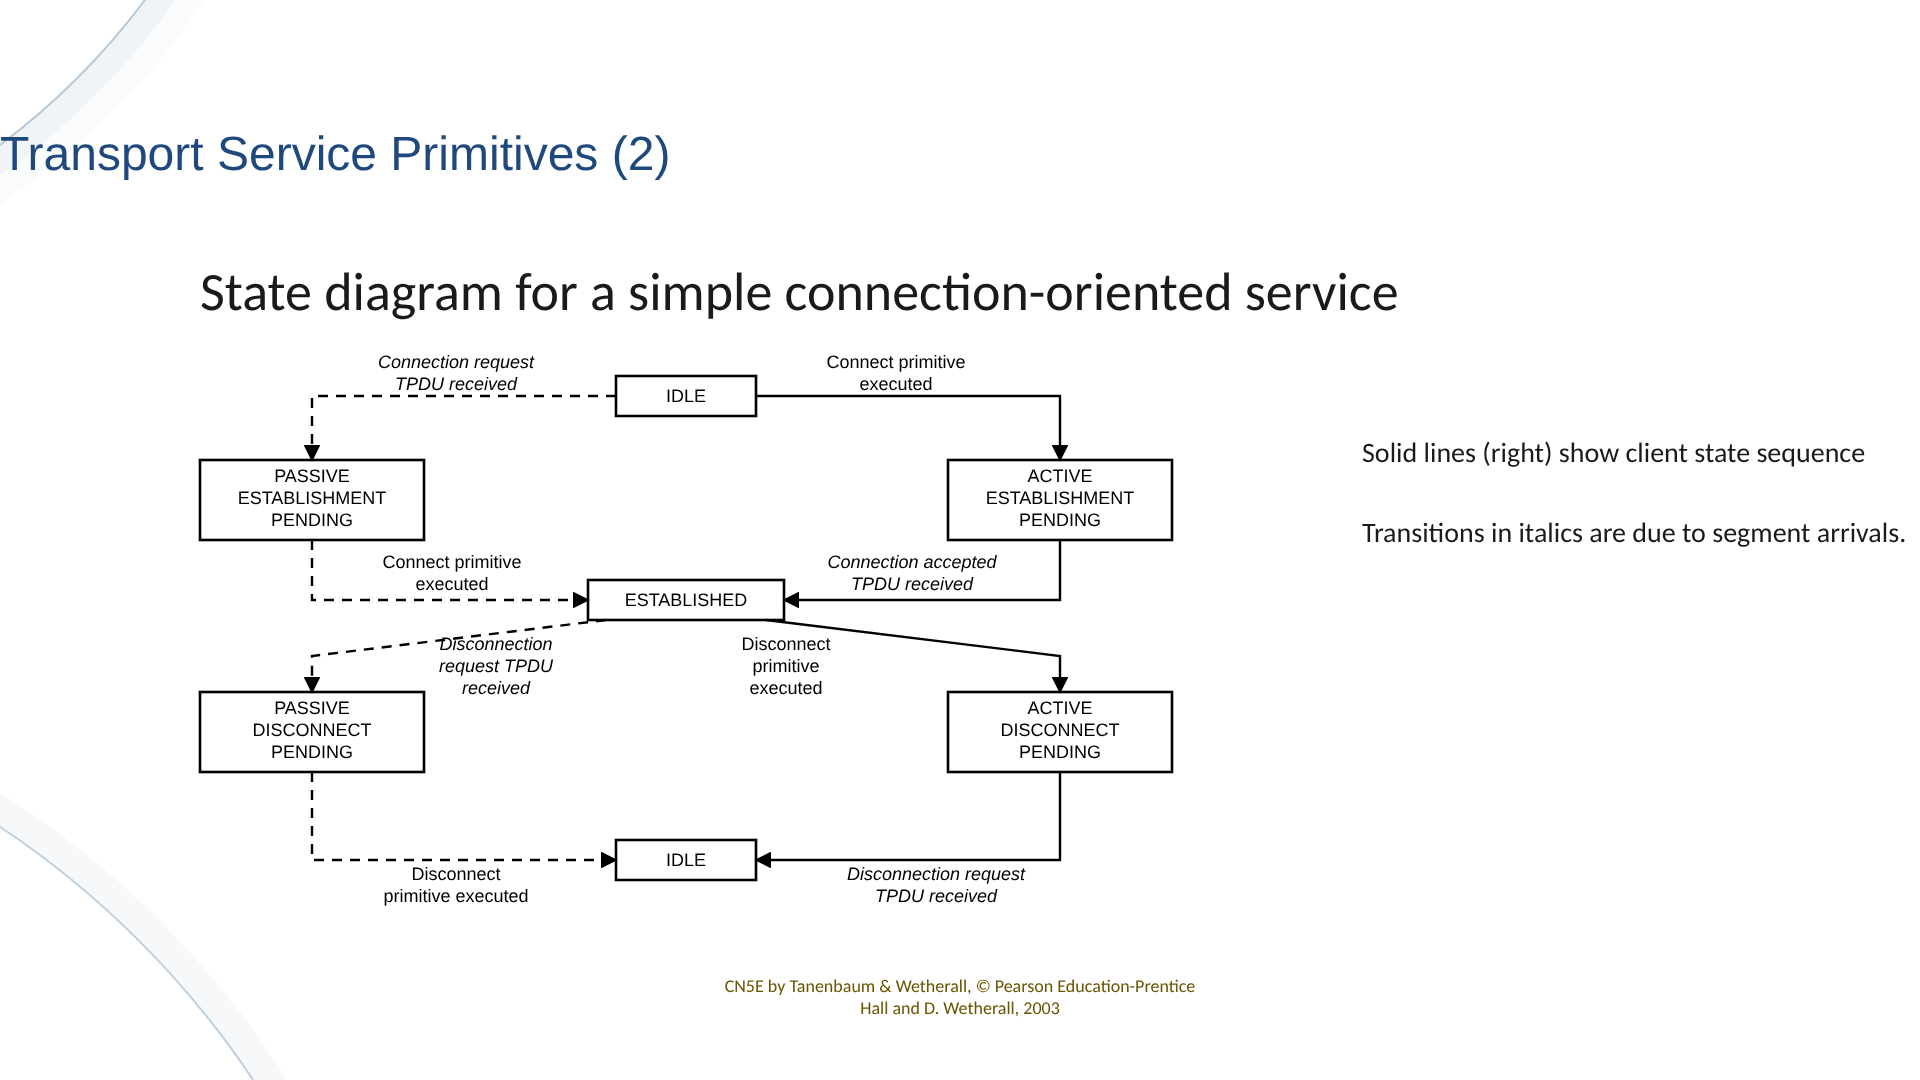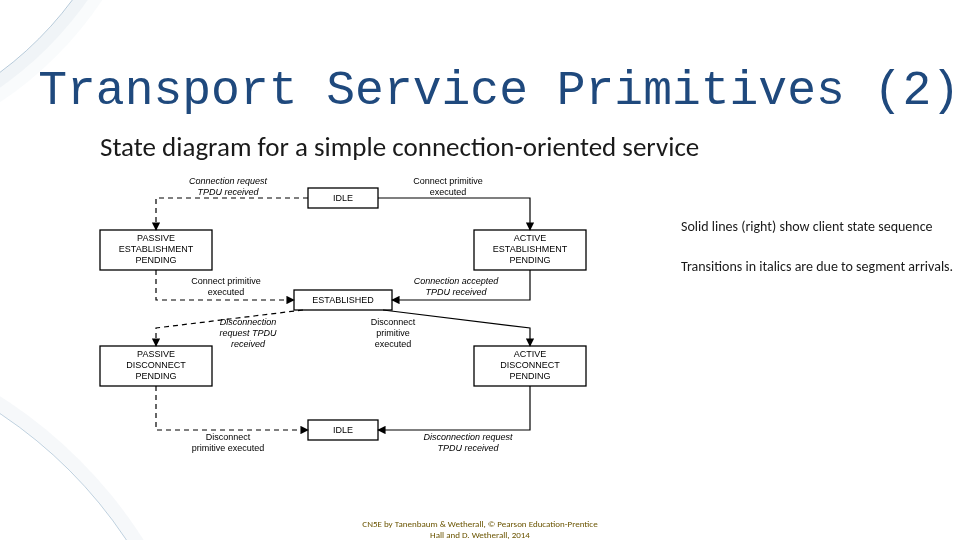--- a/index.html
+++ b/index.html
@@ -27,23 +27,23 @@
     width: 900px; height: 900px;
     border: 1px solid rgba(70,120,160,0.35);
     border-radius: 50%;
     box-shadow: 0 0 0 14px rgba(70,120,160,0.05);
   }
 
   .slide-title {
     position: absolute;
     top: 64px;
     left: 0; right: 0;
-    text-align: right;
-    font-family: Liberation Mono, monospace;
-    font-size: 48px;
+    text-align: left;
+    font-family: Liberation Sans, sans-serif;
+    font-size: 24px;
     color: #1f497d;
   }
   .subtitle {
     position: absolute;
     top: 130px;
     left: 100px;
     font-size: 27px;
     color: #1a1a1a;
   }
 
@@ -64,21 +64,21 @@
     font-size: 14px;
     line-height: 1.25;
     color: #1a1a1a;
     margin-left: 36px;
   }
   .notes p { margin: 0 0 22px 0; }
 
   .footer-credit {
     position: absolute;
     left: 0; right: 0;
-    bottom: 0;
+    bottom: 30px;
     text-align: center;
     font-size: 9px;
     color: #6a5400;
     line-height: 1.15;
   }
 
   
   .box-label { font-family: Arial, sans-serif; font-size: 9px; fill: #000; }
   .tlabel    { font-family: Arial, sans-serif; font-size: 9px; fill: #000; }
   .tlabel-it { font-family: Arial, sans-serif; font-size: 9px; font-style: italic; fill: #000; }
@@ -166,14 +166,14 @@
 </svg>
 </div>
 
 <div class="notes">
   <p>Solid lines (right) show client state sequence</p>
   <p>Transitions in italics are due to segment arrivals.</p>
 </div>
 
 <div class="footer-credit">
   <span>CN5E by Tanenbaum &amp; Wetherall, © Pearson Education-Prentice</span><br>
-  <span>Hall and D. Wetherall, 2014</span>
+  <span>Hall and D. Wetherall, 2003</span>
 </div>
 
 </body></html>

